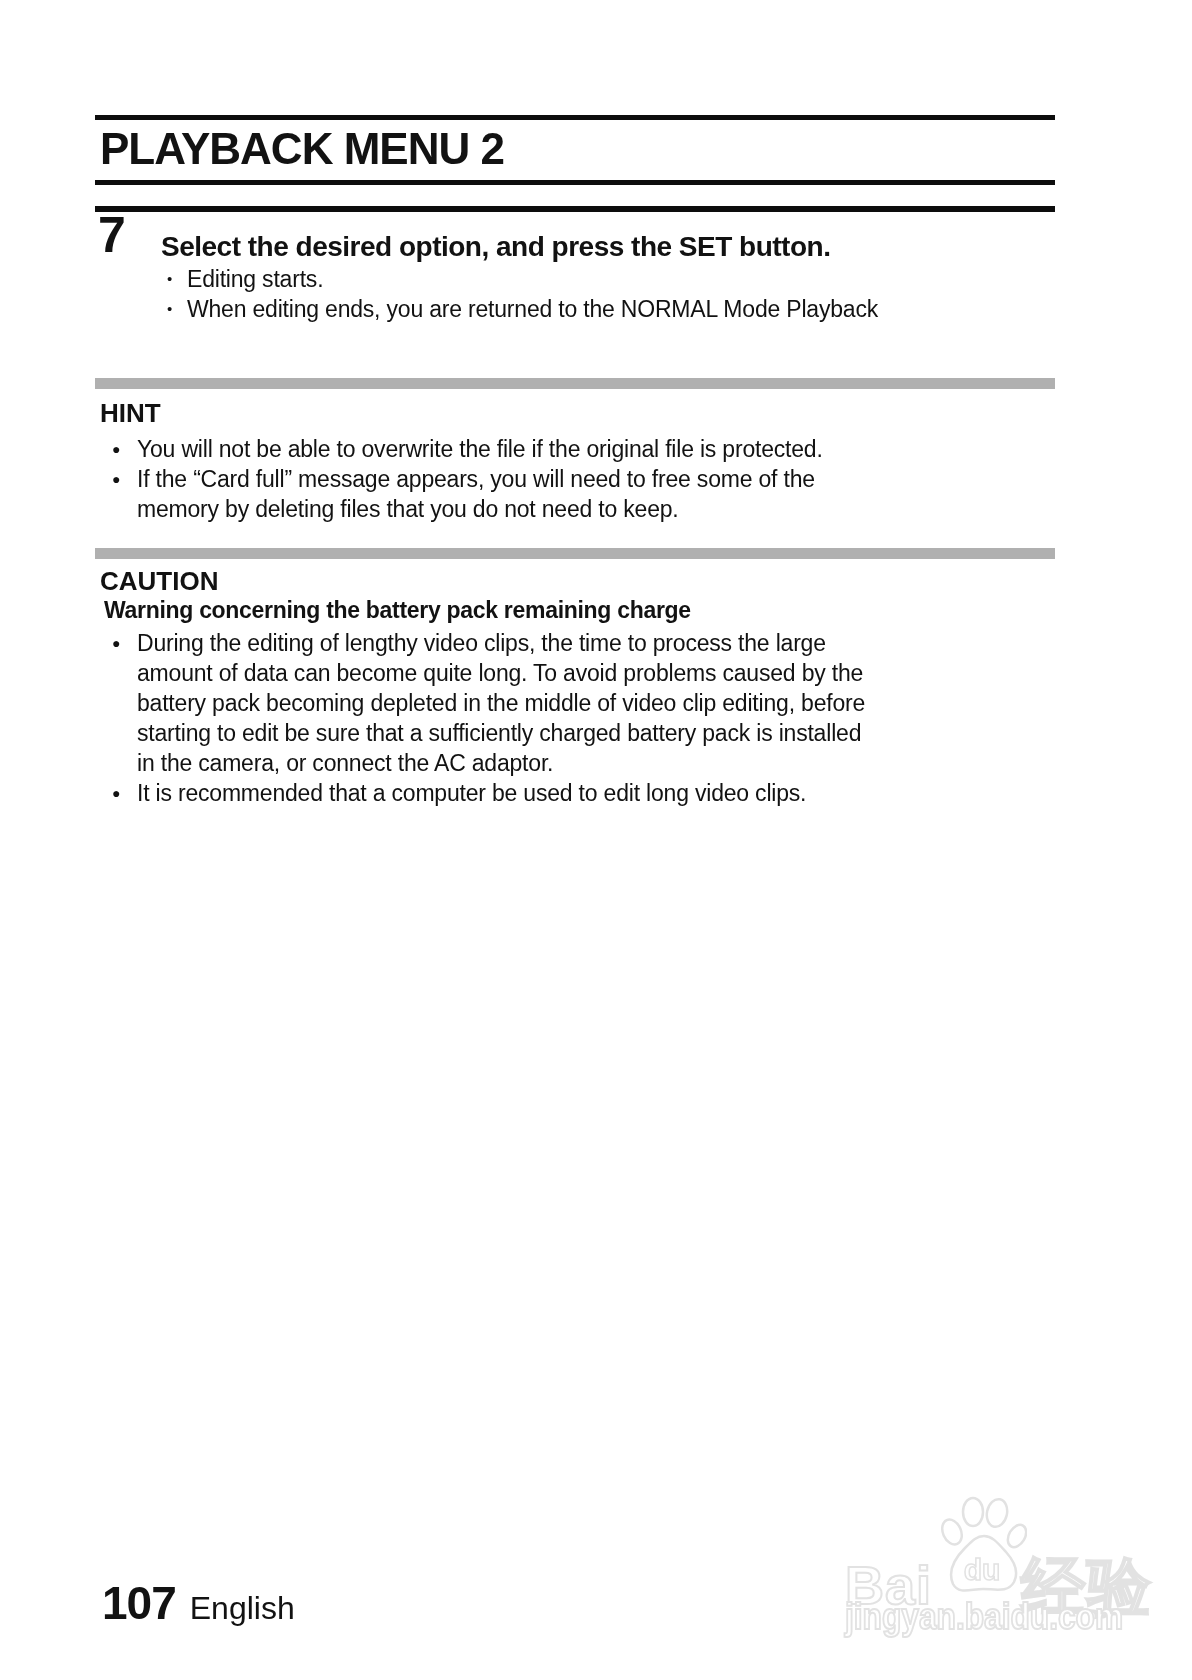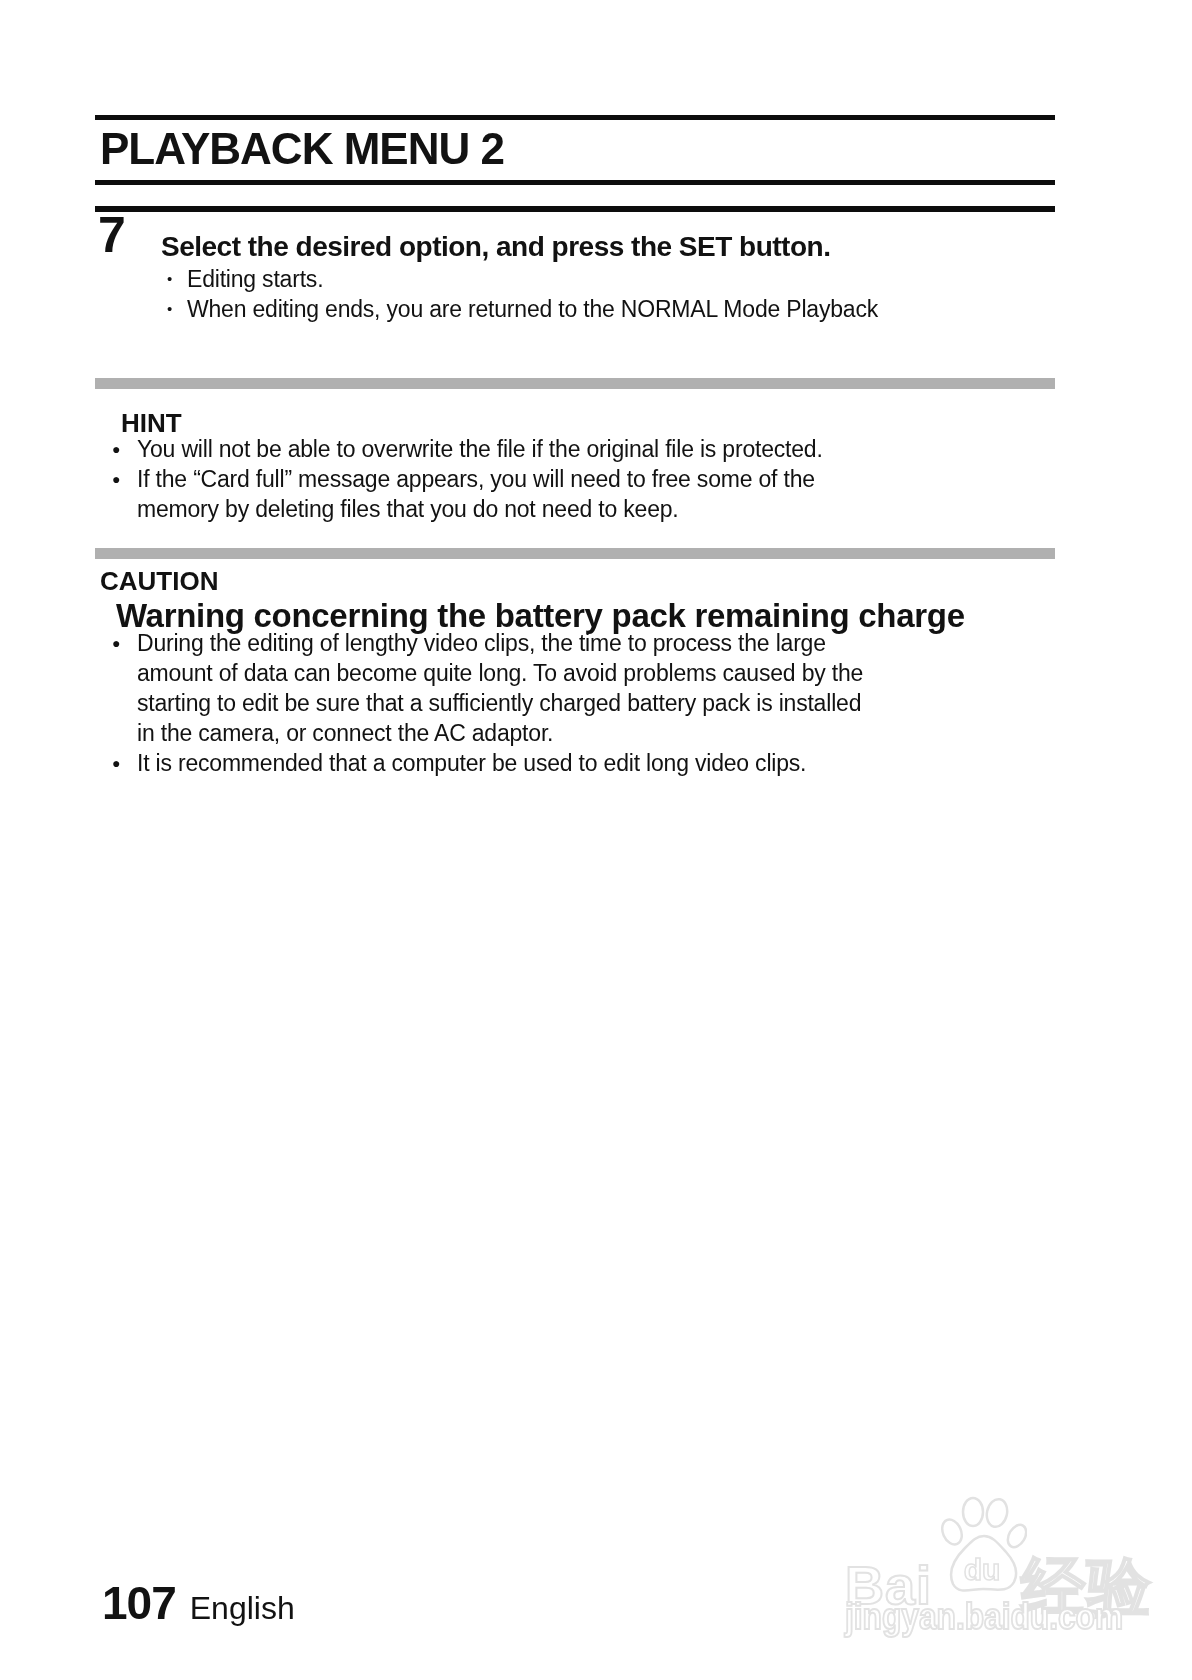--- a/index.html
+++ b/index.html
@@ -50,25 +50,25 @@
   
   .graybar { left: 95px; width: 960px; height: 11px; background: #b0b0b0; }
   .bar-hint { top: 378px; }
   .bar-caution { top: 548px; }
 
   .section-heading {
     left: 100px;
     font-size: 26px; font-weight: bold;
     white-space: nowrap;
   }
-  .hint-heading { top: 408px; margin-left: 21px; }
+  .hint-heading { top: 398px; }
   .caution-heading { top: 566px; }
   .caution-subheading {
-    left: 116px; top: 597px;
-    font-size: 33px; font-weight: bold;
+    left: 104px; top: 597px;
+    font-size: 23px; font-weight: bold;
     letter-spacing: -0.3px;
     white-space: nowrap;
   }
 
   .hint-bullets { left: 112px; top: 434px; }
   .caution-bullets { left: 112px; top: 628px; }
   .hint-bullets .dot, .caution-bullets .dot { width: 25px; font-size: 14px; }
 
   
   .footer {
@@ -147,20 +147,21 @@
 <div class="abs graybar bar-caution"></div>
 <div class="abs section-heading caution-heading">CAUTION</div>
 <div class="abs caution-subheading">Warning concerning the battery pack remaining charge</div>
 
 <div class="abs caution-bullets bullet-list">
   <div class="bullet-row">
     <span class="dot">●</span>
     <div>
       <div class="line">During the editing of lengthy video clips, the time to process the large</div>
       <div class="line">amount of data can become quite long. To avoid problems caused by the</div>
+      <div class="line">battery pack becoming depleted in the middle of video clip editing, before</div>
       <div class="line">starting to edit be sure that a sufficiently charged battery pack is installed</div>
       <div class="line">in the camera, or connect the AC adaptor.</div>
     </div>
   </div>
   <div class="bullet-row">
     <span class="dot">●</span>
     <div>
       <div class="line">It is recommended that a computer be used to edit long video clips.</div>
     </div>
   </div>

